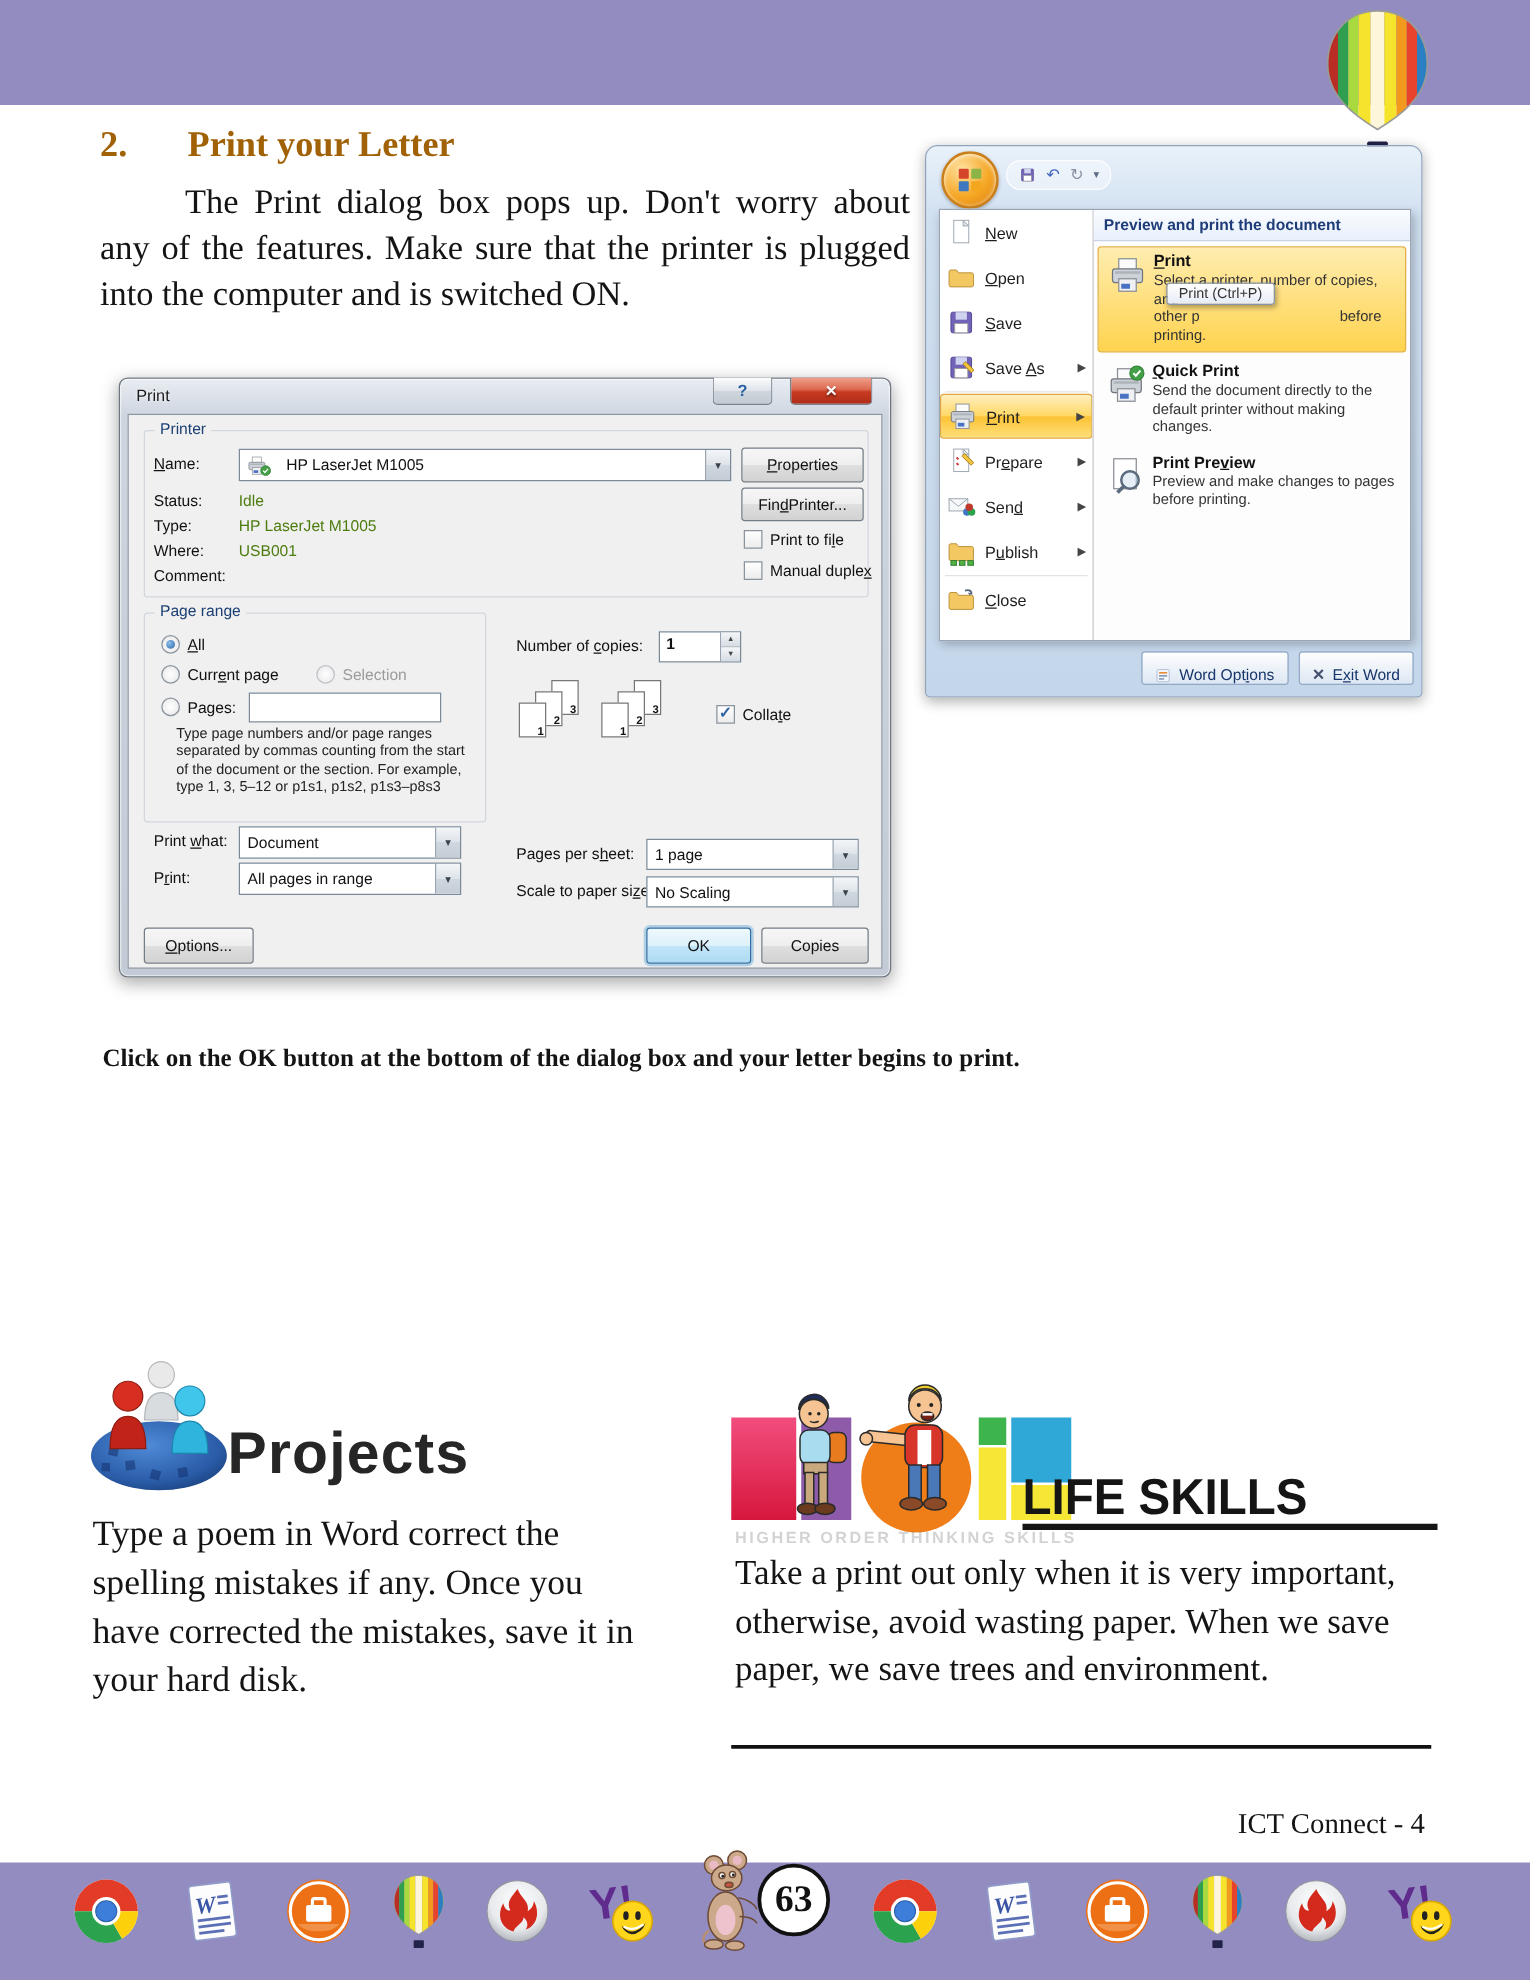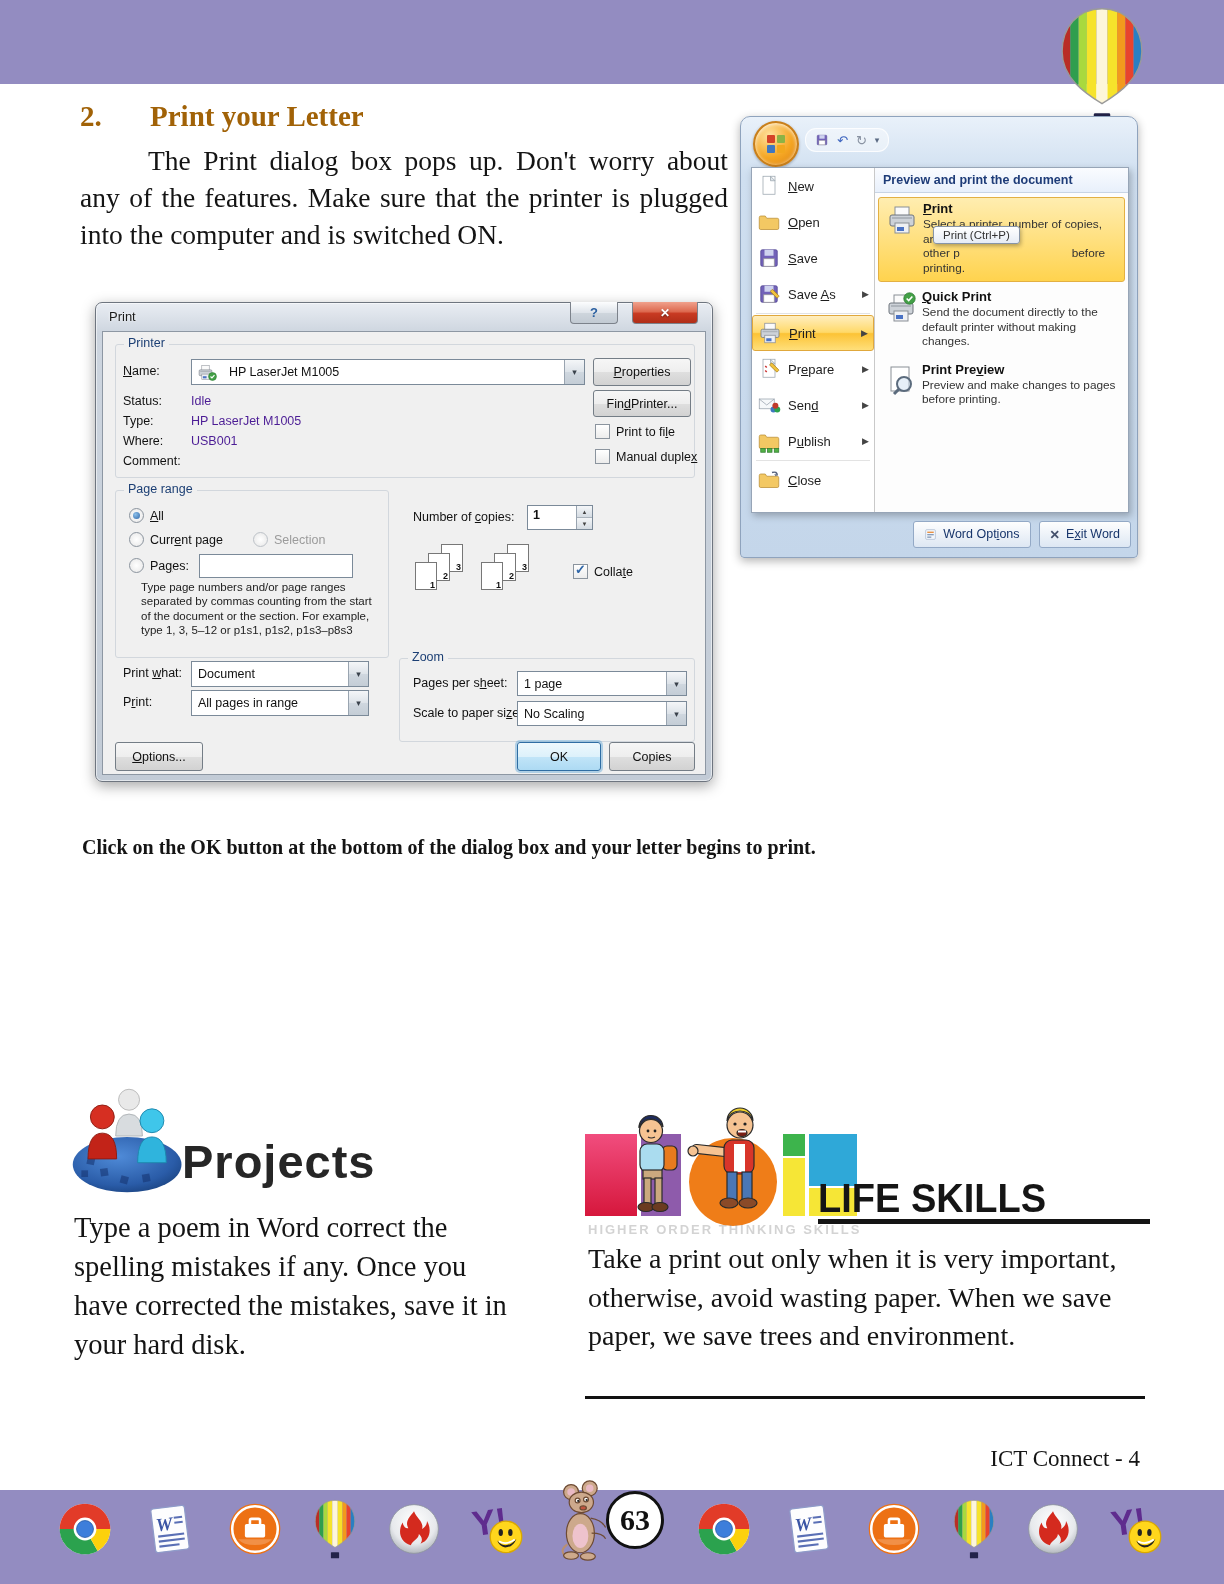--- a/index.html
+++ b/index.html
@@ -29,21 +29,21 @@
   #pdlg .ttl{position:absolute;left:13px;top:6px;font-size:13px;color:#1b1b1b;text-shadow:0 0 3px #fff;}
   .capbtn{position:absolute;top:-1px;height:21px;display:flex;align-items:center;justify-content:center;
           border:1px solid #7c828b;border-top:none;border-radius:0 0 4px 4px;font-weight:bold;}
   #pdlg-help{right:94px;width:46px;background:linear-gradient(#fcfdfe,#dfe4ea 50%,#cfd6dd 50%,#c2cad3);color:#2a5fa0;font-size:13px;}
   #pdlg-close{right:14px;width:64px;background:linear-gradient(#f0a18c,#dd6a50 45%,#c83a22 55%,#b02e18);
               color:#fff;font-size:12px;text-shadow:0 1px 2px rgba(0,0,0,.5);}
   #pdc{position:absolute;left:6px;right:6px;top:28px;bottom:6px;background:#f0f0f0;border:1px solid #8d97a3;}
   .grp{position:absolute;border:1px solid #d2d7dd;border-radius:3px;}
   .grp>.gl{position:absolute;top:-9px;left:8px;background:#f0f0f0;padding:0 4px;font-size:12.5px;color:#1c3f74;}
   .lbl{position:absolute;font-size:12.5px;color:#111;white-space:nowrap;}
-  .val{position:absolute;font-size:12.5px;color:#4c1d95;white-space:nowrap;}
+  .val{position:absolute;font-size:12.5px;color:#4d7c0f;white-space:nowrap;}
   .cmb{position:absolute;background:#fff;border:1px solid #7b8a99;display:flex;align-items:center;overflow:hidden;}
   .cmb .txt{padding-left:6px;white-space:nowrap;}
   .cmb .ab{margin-left:auto;width:19px;align-self:stretch;display:flex;align-items:center;justify-content:center;
            background:linear-gradient(#f4f6f8,#dde3e9 50%,#cfd7df 50%,#c4cdd6);border-left:1px solid #99a4b0;
            font-size:9px;color:#39414b;}
   .btn7{position:absolute;display:flex;align-items:center;justify-content:center;font-size:12.5px;color:#111;
         background:linear-gradient(#f6f6f6,#eeeeee 50%,#dfdfdf 50%,#d2d2d2);border:1px solid #747d86;border-radius:3px;}
   .btn7.def{background:linear-gradient(#edf8fd,#ddf1fb 50%,#c2e5f8 50%,#addaf3);border-color:#2f6da3;
             box-shadow:0 0 0 2px rgba(96,166,215,.45);}
   .chk{position:absolute;display:flex;align-items:center;gap:6px;font-size:12.5px;color:#111;}
@@ -93,21 +93,21 @@
   .opitem.hl2{background:linear-gradient(#ffedb0,#ffd34e);border:1px solid #e3b042;}
   .opitem .oic{position:absolute;left:7px;top:6px;}
   .opitem .t{font-weight:bold;font-size:13px;color:#111;}
   .opitem .d{font-size:11.8px;color:#333;line-height:14.5px;margin-top:1px;}
   .gapsp{display:inline-block;width:112px;}
   #otip{position:absolute;left:58px;top:58px;padding:2px 9px;font-size:11.5px;color:#333;white-space:nowrap;
         background:linear-gradient(#ffffff,#e6ecf5);border:1px solid #8795a8;border-radius:3px;
         box-shadow:1px 2px 4px rgba(0,0,0,.3);z-index:5;}
   #obar{position:absolute;left:6px;right:6px;bottom:8px;height:30px;display:flex;align-items:center;
         justify-content:flex-end;gap:8px;}
-  .ob{display:flex;align-items:center;gap:6px;height:25px;padding:0 10px;font-size:12.5px;color:#17356b;
+  .ob{display:flex;align-items:flex-end;gap:6px;height:25px;padding:0 10px;font-size:12.5px;color:#17356b;
       background:linear-gradient(#fefefe,#dde7f3);border:1px solid #93a9c6;border-radius:3px;}
 
   
   #projects-icon{position:absolute;left:68px;top:1076px;}
   #projects-title{position:absolute;left:182px;top:1134px;font-weight:bold;font-size:47px;color:#262626;
                   font-family:"Liberation Sans",sans-serif;letter-spacing:1px;}
   #projects-text{position:absolute;left:74px;top:1208px;width:440px;font-size:28.5px;line-height:39px;}
   #ls-squares{position:absolute;left:585px;top:1118px;width:275px;height:112px;}
   #ls-squares div{position:absolute;}
   #ls-kids{position:absolute;left:596px;top:1104px;}
@@ -362,23 +362,20 @@
       <div class="cmb" style="left:88px;top:329px;width:176px;height:24px">
         <span class="txt">Document</span>
         <span class="ab">▾</span>
       </div>
       <span class="lbl" style="left:20px;top:363px">P<u>r</u>int:</span>
       <div class="cmb" style="left:88px;top:358px;width:176px;height:24px">
         <span class="txt">All pages in range</span>
         <span class="ab">▾</span>
       </div>
 
-      <div class="grp" style="left:296px;top:326px;width:294px;height:82px">
-        <span class="gl">Zoom</span>
-      </div>
       <span class="lbl" style="left:310px;top:344px">Pages per s<u>h</u>eet:</span>
       <div class="cmb" style="left:414px;top:339px;width:168px;height:23px">
         <span class="txt">1 page</span>
         <span class="ab">▾</span>
       </div>
       <span class="lbl" style="left:310px;top:374px">Scale to paper si<u>z</u>e:</span>
       <div class="cmb" style="left:414px;top:369px;width:168px;height:23px">
         <span class="txt">No Scaling</span>
         <span class="ab">▾</span>
       </div>

